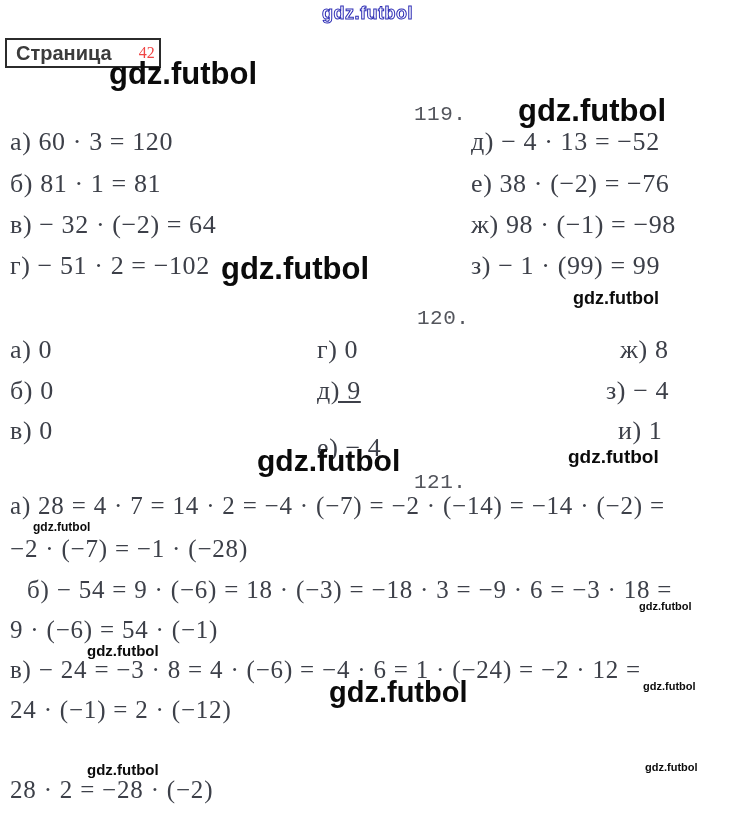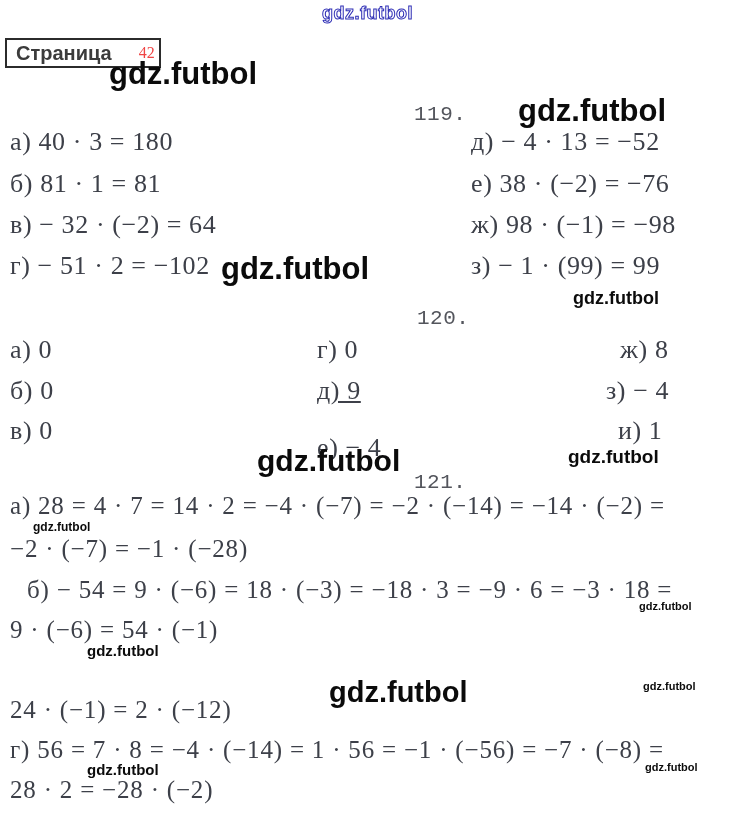--- a/index.html
+++ b/index.html
@@ -62,21 +62,21 @@
   <div class="page-box">
     <span class="pb-label">Страница</span>
     <span class="pb-num">42</span>
   </div>
 
   <div class="wm" style="left:109px; top:58px; font-size:31px;">gdz.futbol</div>
   <div class="wm" style="left:518px; top:95px; font-size:31px;">gdz.futbol</div>
 
   <div class="plabel" style="left:414px; top:88px;">119.</div>
 
-  <div class="eq" style="left:10px; top:128px;">а) 40 · 3 = 180</div>
+  <div class="eq" style="left:10px; top:128px;">а) 60 · 3 = 120</div>
   <div class="eq" style="left:10px; top:170px;">б) 81 · 1 = 81</div>
   <div class="eq" style="left:10px; top:211px;">в) − 32 · (−2) = 64</div>
   <div class="eq" style="left:10px; top:252px;">г) − 51 · 2 = −102</div>
 
   <div class="wm" style="left:221px; top:253px; font-size:31px;">gdz.futbol</div>
 
   <div class="eq" style="left:471px; top:128px;">д) − 4 · 13 = −52</div>
   <div class="eq" style="left:471px; top:170px;">е) 38 · (−2) = −76</div>
   <div class="eq" style="left:471px; top:211px;">ж) 98 · (−1) = −98</div>
   <div class="eq" style="left:471px; top:252px;">з) − 1 · (99) = 99</div>
@@ -102,22 +102,22 @@
 
   <div class="eq eq-121" style="left:10px; top:492px;">а) 28 = 4 · 7 = 14 · 2 = −4 · (−7) = −2 · (−14) = −14 · (−2) =</div>
   <div class="wm" style="left:33px; top:521px; font-size:12px;">gdz.futbol</div>
   <div class="eq eq-121" style="left:10px; top:535px;">−2 · (−7) = −1 · (−28)</div>
 
   <div class="eq eq-121" style="left:10px; top:576px;margin-left:17px;">б) − 54 = 9 · (−6) = 18 · (−3) = −18 · 3 = −9 · 6 = −3 · 18 =</div>
   <div class="wm" style="left:639px; top:601px; font-size:11px;">gdz.futbol</div>
   <div class="eq eq-121" style="left:10px; top:616px;">9 · (−6) = 54 · (−1)</div>
   <div class="wm" style="left:87px; top:643px; font-size:15px;">gdz.futbol</div>
 
+  <div class="eq eq-121" style="left:10px; top:656px;">в) − 24 = −3 · 8 = 4 · (−6) = −4 · 6 = 1 · (−24) = −2 · 12 =</div>
   <div class="wm" style="left:643px; top:681px; font-size:11px;">gdz.futbol</div>
   <div class="eq eq-121" style="left:10px; top:696px;">24 · (−1) = 2 · (−12)</div>
   <div class="wm" style="left:329px; top:678px; font-size:29px;">gdz.futbol</div>
 
-  <div class="eq eq-121" style="left:10px; top:736px;">г) 56 = 7 · 8 = −4 · (−14) = 1 · 56 = −1 · (−56) = −7 · (−8) =</div>
   <div class="wm" style="left:87px; top:762px; font-size:15px;">gdz.futbol</div>
   <div class="wm" style="left:645px; top:762px; font-size:11px;">gdz.futbol</div>
   <div class="eq eq-121" style="left:10px; top:776px;">28 · 2 = −28 · (−2)</div>
 
 </div>
 
 </body></html>

